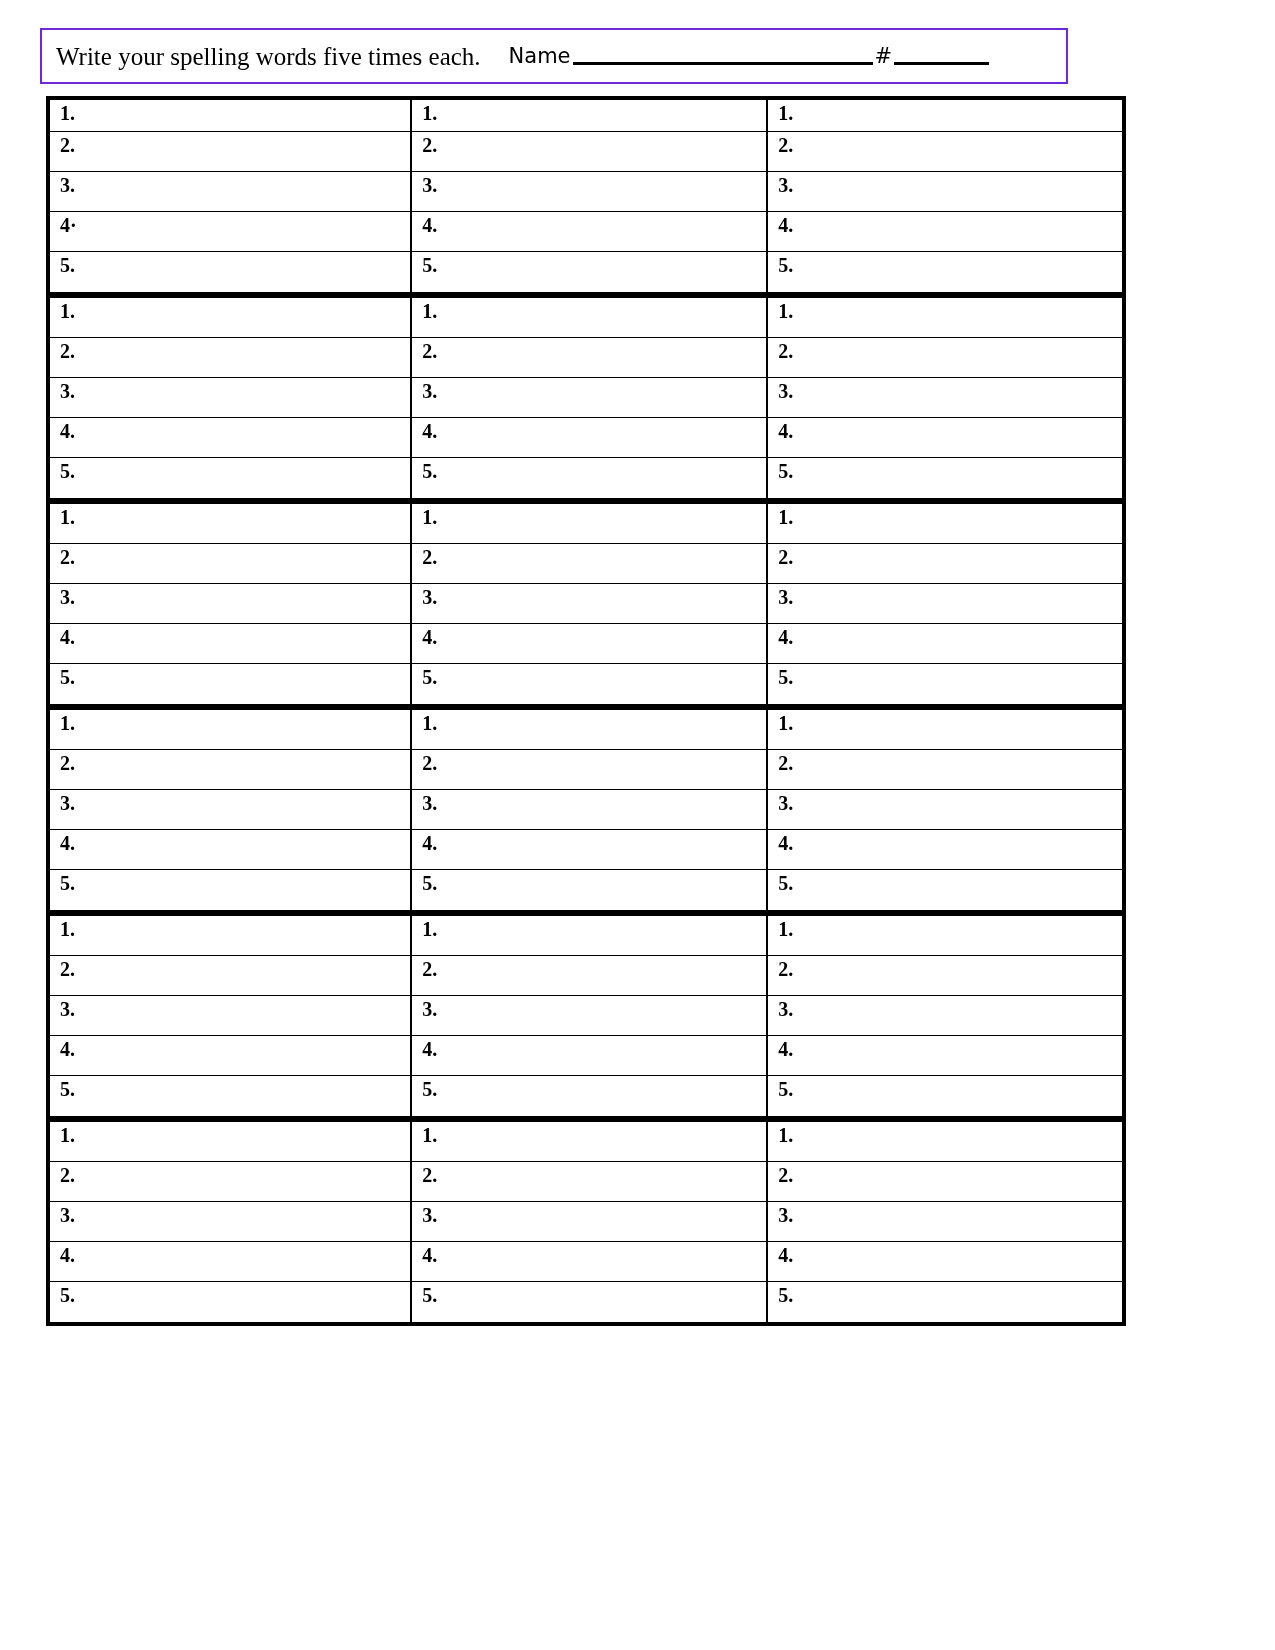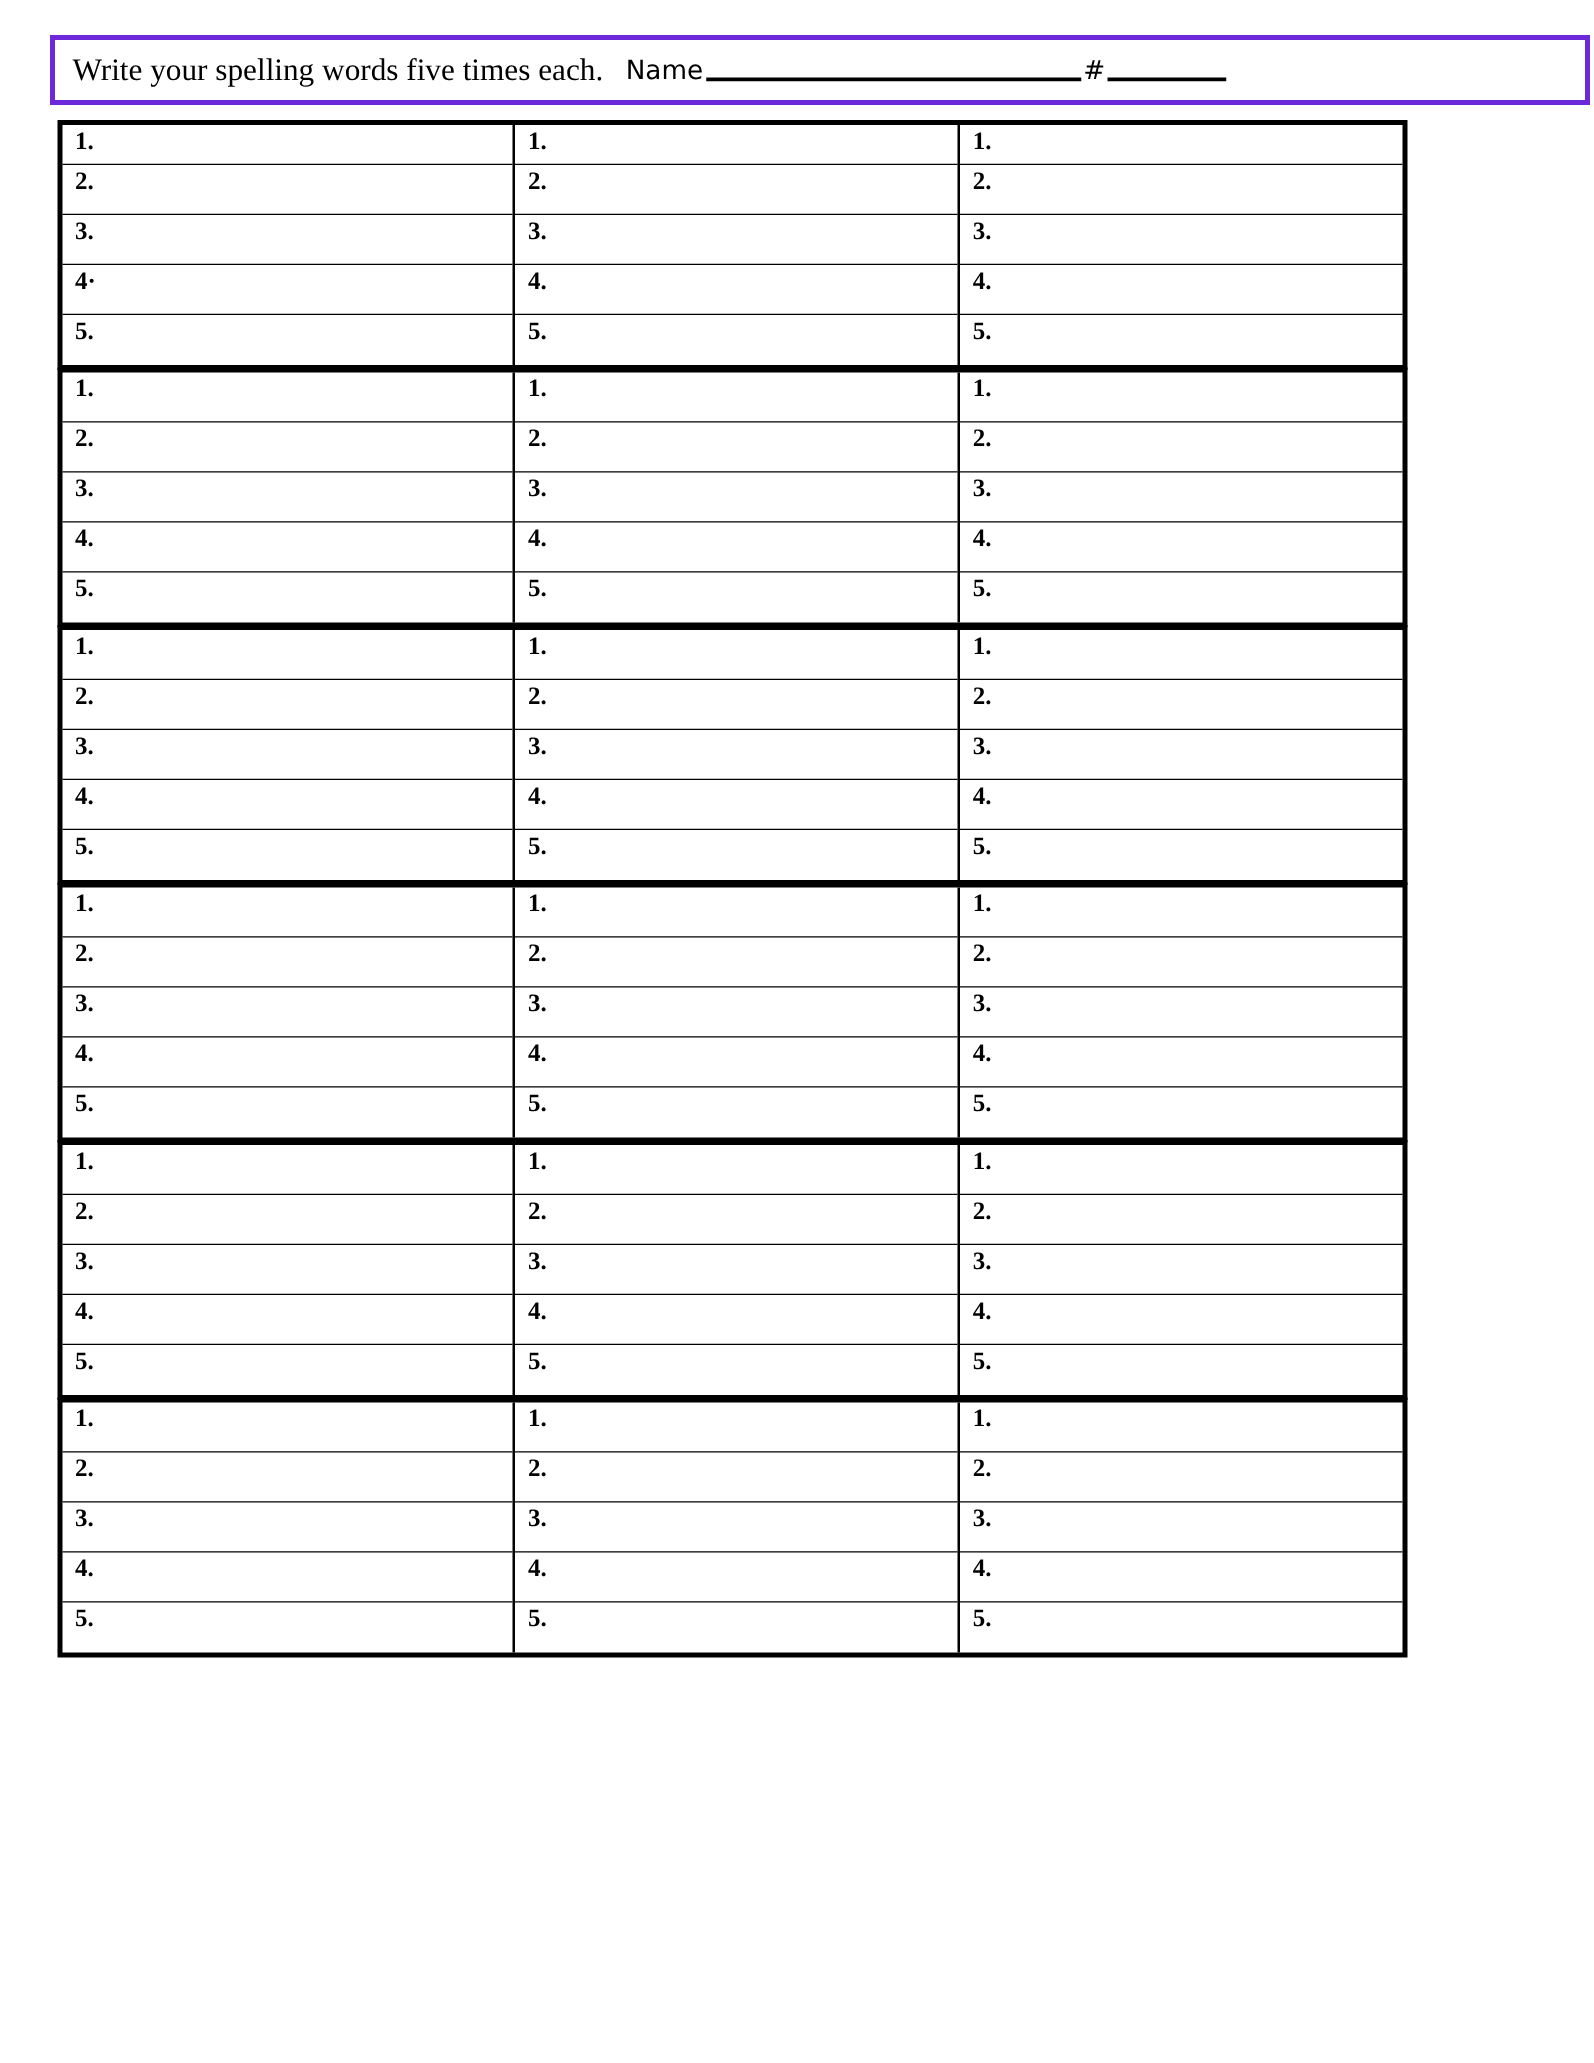--- a/index.html
+++ b/index.html
@@ -22,38 +22,38 @@
     top: 0;
     width: 1275px;
     height: 1650px;
   }
 
   
   .title-box {
     position: absolute;
     left: 40px;
     top: 28px;
-    width: 1232px;
+    width: 1028px;
     height: 56px;
-    border: 4px solid #6d28d9;
+    border: 2px solid #6d28d9;
     box-sizing: border-box;
     display: flex;
     align-items: center;
     padding-left: 14px;
   }
   .title-text {
     font-family: "Liberation Serif", serif;
     font-size: 25px;
     line-height: 1;
     white-space: nowrap;
   }
   .name-label {
     font-family: "DejaVu Sans", sans-serif;
     font-size: 21px;
-    margin-left: 18px;
+    margin-left: 28px;
     white-space: nowrap;
   }
   .rule-long {
     display: inline-block;
     width: 300px;
     border-bottom: 3px solid #000;
     height: 1px;
     margin: 0 2px 3px 2px;
     vertical-align: bottom;
   }

